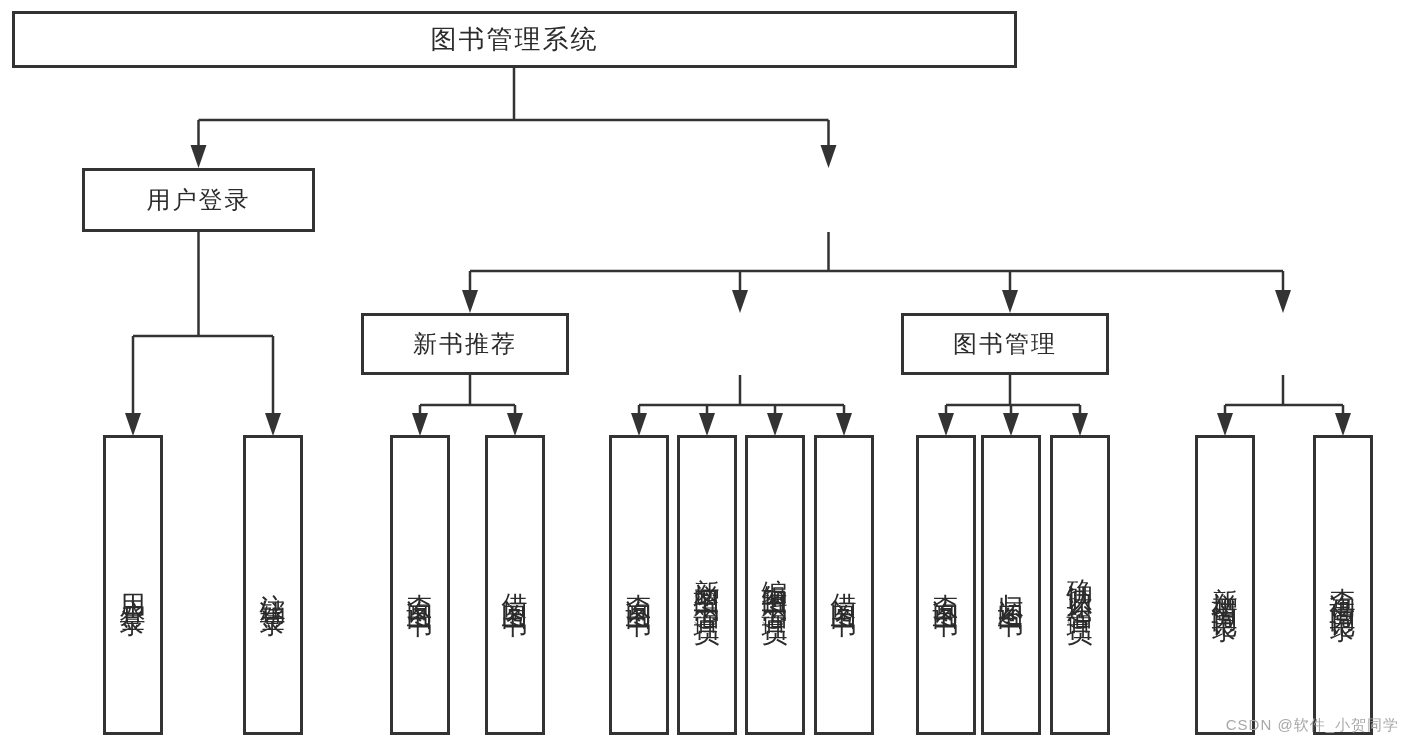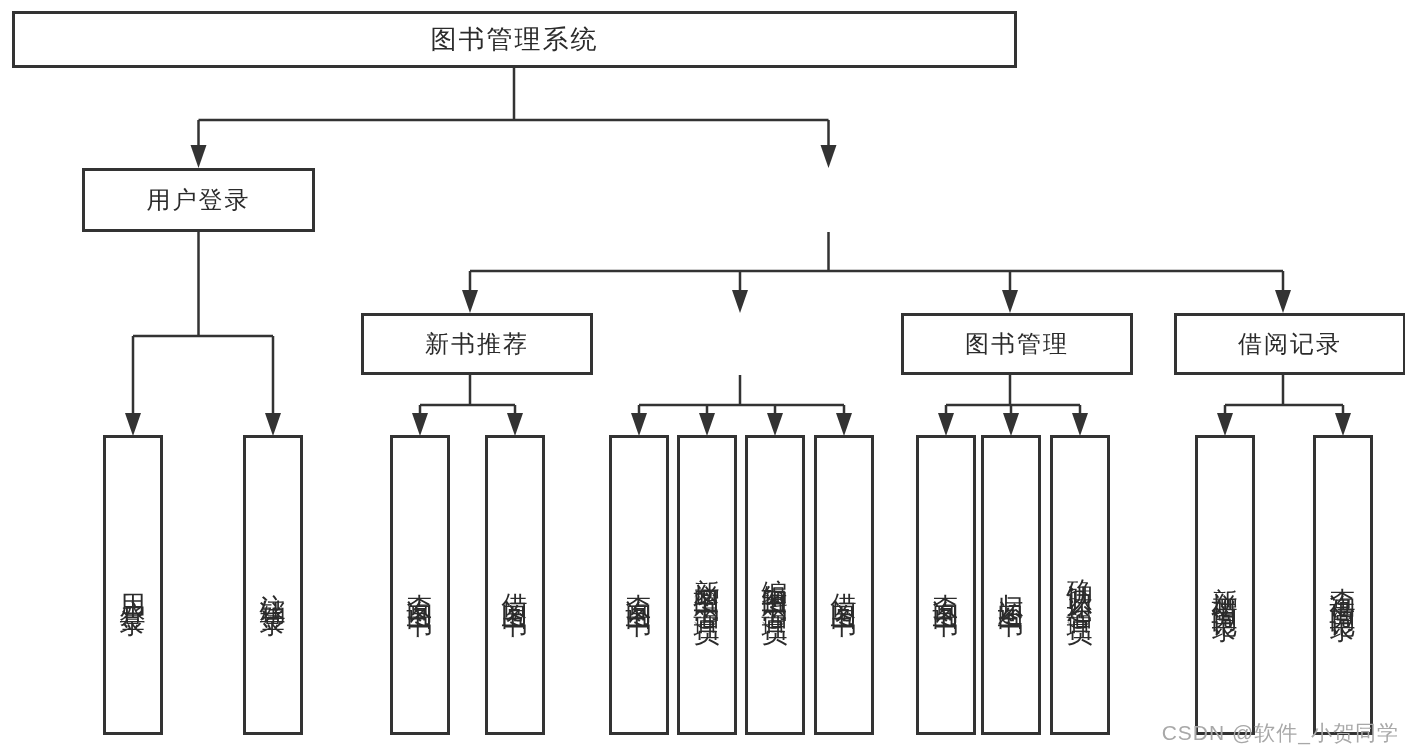--- a/index.html
+++ b/index.html
@@ -54,40 +54,40 @@
     letter-spacing: 2px;
   }
   .box-l2 {
     top: 168px;
     width: 233px; height: 64px;
     font-size: 24px;
     letter-spacing: 2px;
   }
   .box-l3 {
     top: 313px;
-    width: 232px; height: 62px;
+    width: 208px; height: 62px;
     font-size: 24px;
     letter-spacing: 2px;
   }
   .box-leaf {
     top: 435px;
     width: 60px; height: 300px;
     font-size: 26px;
   }
   .box-leaf .vtext {
     writing-mode: vertical-rl;
     text-orientation: mixed;
     letter-spacing: 6px;
     line-height: 1;
   }
   .watermark {
     position: absolute;
     right: 6px;
-    bottom: 0;
-    font-size: 21px;
+    bottom: 12px;
+    font-size: 15px;
     color: var(--watermark);
     letter-spacing: 1px;
     white-space: nowrap;
   }
 </style>
 </head>
 <body>
 
 <div class="canvas">
 
@@ -134,23 +134,20 @@
   <div class="box box-l2" style="left:82px">
     <span>用户登录</span>
   </div>
 
   <div class="box box-l3" style="left:361px">
     <span>新书推荐</span>
   </div>
   <div class="box box-l3" style="left:901px">
     <span>图书管理</span>
   </div>
-  <div class="box box-l3" style="left:1174px">
-    <span>借阅记录</span>
-  </div>
 
   <div class="box box-leaf" style="left:103px">
     <span class="vtext">用户登录</span>
   </div>
   <div class="box box-leaf" style="left:243px">
     <span class="vtext">注销登录</span>
   </div>
 
   <div class="box box-leaf" style="left:390px">
     <span class="vtext">查询图书</span>

